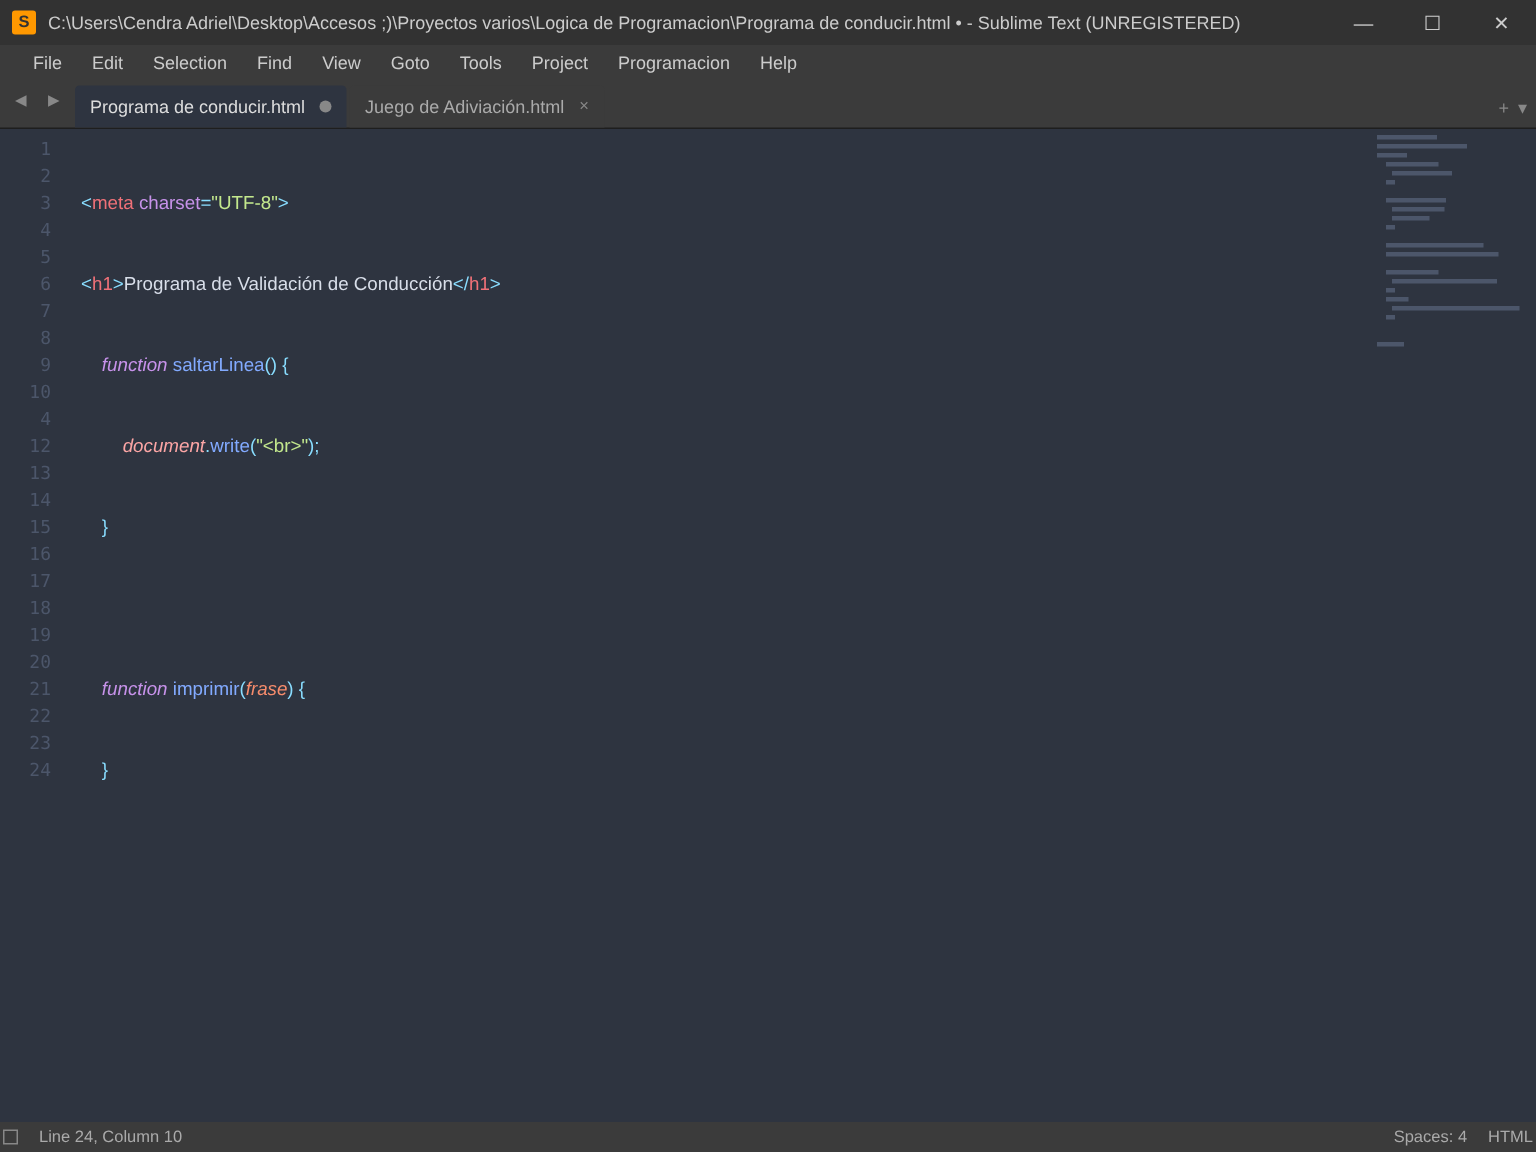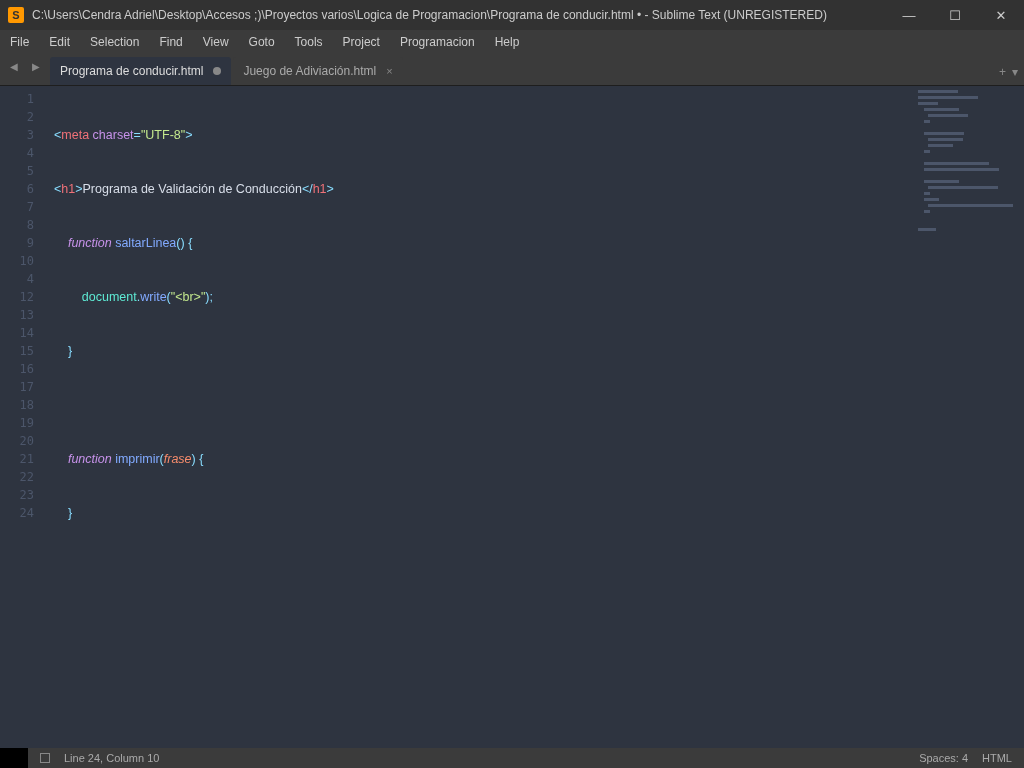--- a/index.html
+++ b/index.html
@@ -2,40 +2,40 @@
 <html><head>
 <meta charset="utf-8">
 <style>
 * { margin:0; padding:0; box-sizing:border-box; font-family:"Segoe UI",Tahoma,sans-serif; }
 html,body { width:1024px; height:768px; overflow:hidden; background:#000; }
 .titlebar { height:30px; background:#323232; display:flex; align-items:center; color:#ccc; font-size:12px; padding-left:8px; }
 .titlebar .logo { width:16px; height:16px; background:#ff9800; border-radius:2px; margin-right:8px; display:flex; align-items:center; justify-content:center; color:#333; font-weight:bold; font-size:11px; }
 .titlebar .title-text { flex:1; white-space:nowrap; overflow:hidden; }
 .window-controls { display:flex; height:100%; }
 .window-controls div { width:46px; display:flex; align-items:center; justify-content:center; color:#ccc; font-size:13px; }
-.menubar { height:24px; background:#3b3b3b; display:flex; align-items:center; padding-left:0; }
+.menubar { height:24px; background:#3b3b3b; display:flex; align-items:center; padding-left:12px; }
 .menubar span { color:#ccc; font-size:12px; padding:0 10px; cursor:default; }
 .tabbar { height:32px; background:#3b3b3b; display:flex; align-items:flex-end; padding-left:6px; border-bottom:1px solid #1e1e1e; position:relative; }
 .tabbar .navbtn { width:16px; height:16px; color:#888; font-size:10px; margin:0 2px 8px 4px; }
 .tab { height:28px; padding:0 10px; display:flex; align-items:center; color:#aaa; font-size:12px; background:#3b3b3b; border-radius:3px 3px 0 0; margin-right:2px; position:relative; }
 .tab.active { background:#2e3440; color:#ddd; }
 .tab .close { margin-left:10px; color:#888; font-size:11px; }
 .tab .dirty { margin-left:10px; width:8px; height:8px; border-radius:50%; background:#888; }
 .tabbar .right { position:absolute; right:6px; bottom:6px; color:#888; font-size:12px; display:flex; gap:6px; }
 .editor { display:flex; height:662px; background:#2e3440; position:relative; }
 .gutter { width:46px; background:#2e3440; text-align:right; padding-top:4px; }
 .gutter div { height:18px; color:#4c566a; font:12px/18px Consolas,monospace; padding-right:12px; }
 .code { flex:1; padding-top:4px; font:12.5px/18px Consolas,"Courier New",monospace; color:#d8dee9; white-space:pre; position:relative; }
 .code .line { height:18px; padding-left:8px; }
 .minimap { position:absolute; right:0; top:4px; width:110px; height:120px; }
 .minimap .mini-line { height:5px; margin-bottom:1px; display:flex; gap:2px; padding-left:4px; }
 .minimap .mini-seg { height:3px; background:#4c566a; }
 @keyframes blink { 50%{opacity:0;} }
-.c-tag{color:#f07178;} .c-attr{color:#c792ea;} .c-str{color:#c3e88d;} .c-pun{color:#89ddff;} .c-kw{color:#c792ea;font-style:italic;} .c-fn{color:#82aaff;} .c-param{color:#f78c6c;font-style:italic;} .c-obj{color:#5eead4;} .c-txt{color:#d8dee9;} .c-var{color:#eeffff;}
-.statusbar { height:20px; background:#3b3b3b; display:flex; align-items:center; color:#aaa; font-size:11px; padding:0 12px; justify-content:space-between;margin-left:28px; }
+.c-tag{color:#f07178;} .c-attr{color:#c792ea;} .c-str{color:#c3e88d;} .c-pun{color:#89ddff;} .c-kw{color:#c792ea;font-style:italic;} .c-fn{color:#82aaff;} .c-param{color:#f78c6c;font-style:italic;} .c-obj{color:#fca5a5;font-style:italic;} .c-txt{color:#d8dee9;} .c-var{color:#eeffff;}
+.statusbar { height:20px; background:#3b3b3b; display:flex; align-items:center; color:#aaa; font-size:11px; padding:0 2px; justify-content:space-between; }
 .statusbar .left, .statusbar .right { display:flex; align-items:center; gap:14px; }
 .statusbar .box-icon { width:10px; height:10px; border:1px solid #888; }
 </style>
 </head>
 <body>
 
 <div class="titlebar">
   <div class="logo">S</div>
   <div class="title-text">C:\Users\Cendra Adriel\Desktop\Accesos ;)\Proyectos varios\Logica de Programacion\Programa de conducir.html • - Sublime Text (UNREGISTERED)</div>
   <div class="window-controls">

